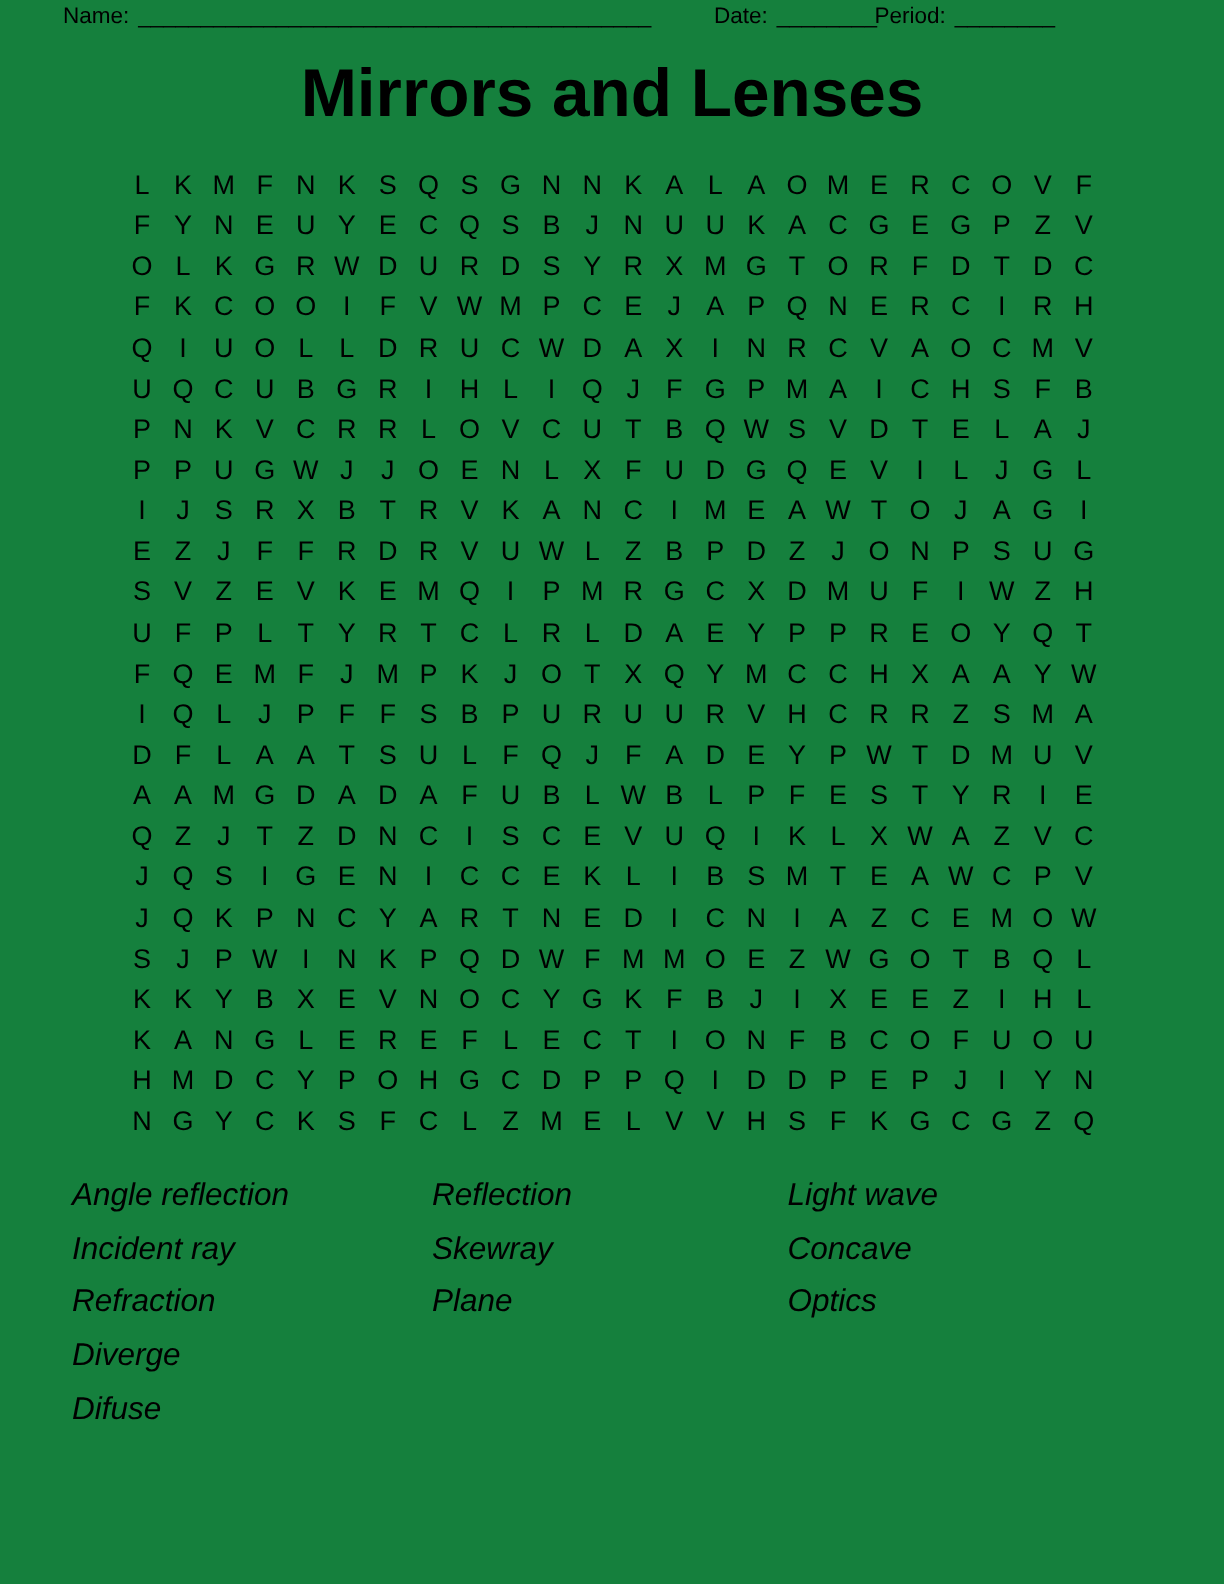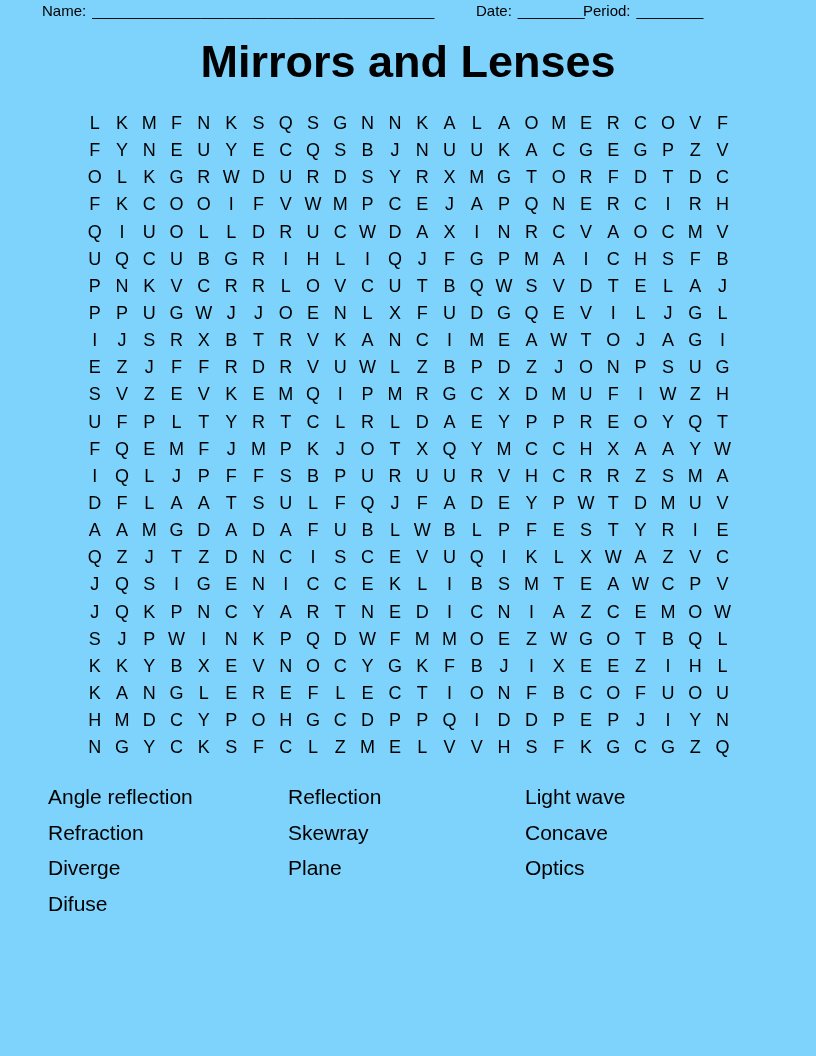--- a/index.html
+++ b/index.html
@@ -1,17 +1,17 @@
 <!DOCTYPE html>
 <html><head>
 <meta charset="utf-8">
 <style>
   html,body { margin:0; padding:0; background:#ffffff; }
   .page {
-    position:relative; width:816px; height:1056px; background:#7dd3fc;
+    position:relative; width:816px; height:1056px; background:#15803d;
     font-family:"Liberation Sans","DejaVu Sans",sans-serif; color:#000000;
     overflow:hidden;
   }
   .header-group { position:absolute; top:1px; font-size:15px; line-height:20px; white-space:nowrap; }
   .hg-name   { left:42px; }
   .hg-date   { left:476px; }
   .hg-period { left:583px; }
   .header-group .lbl { margin-right:6px; }
   .blank-line { letter-spacing:0; }
   .title {
@@ -21,21 +21,21 @@
   .grid { position:absolute; top:110px; left:81px; }
   .grid-row { display:flex; height:27.15px; }
   .grid-cell {
     width:27.3px; text-align:center;
     font-size:18px; line-height:27.15px;
   }
   .word-col { position:absolute; top:779px; font-size:21px; }
   .wc-1 { left:48px; }
   .wc-2 { left:288px; }
   .wc-3 { left:525px; }
-  .word { height:35.7px; line-height:35.7px; white-space:nowrap; }
+  .word { height:35.7px; line-height:35.7px; white-space:nowrap;font-style:italic; }
 </style>
 </head>
 <body>
 
 <div class="page">
 
   <div class="header-group hg-name">
     <span class="lbl">Name:</span><span class="blank-line">_________________________________________</span>
   </div>
   <div class="header-group hg-date">
@@ -669,20 +669,21 @@
         <span class="grid-cell">G</span>
         <span class="grid-cell">C</span>
         <span class="grid-cell">G</span>
         <span class="grid-cell">Z</span>
         <span class="grid-cell">Q</span>
       </div>
     </div>
 
   <div class="word-col wc-1">
       <div class="word">Angle reflection</div>
+      <div class="word">Incident ray</div>
       <div class="word">Refraction</div>
       <div class="word">Diverge</div>
       <div class="word">Difuse</div>
     </div>
   <div class="word-col wc-2">
       <div class="word">Reflection</div>
       <div class="word">Skewray</div>
       <div class="word">Plane</div>
     </div>
   <div class="word-col wc-3">

